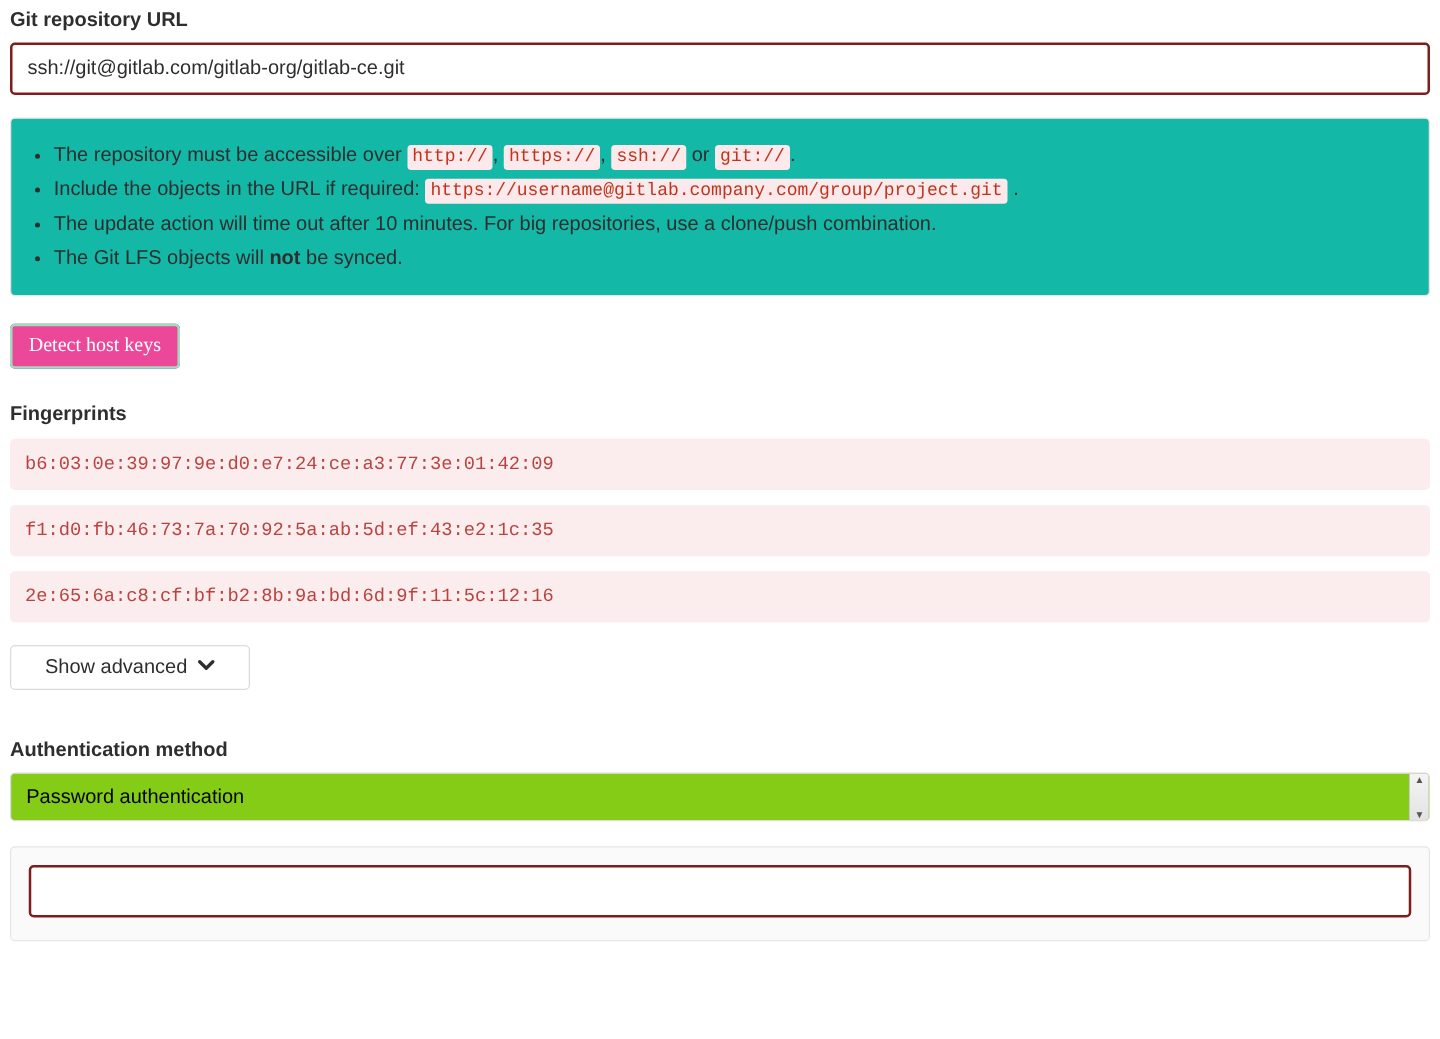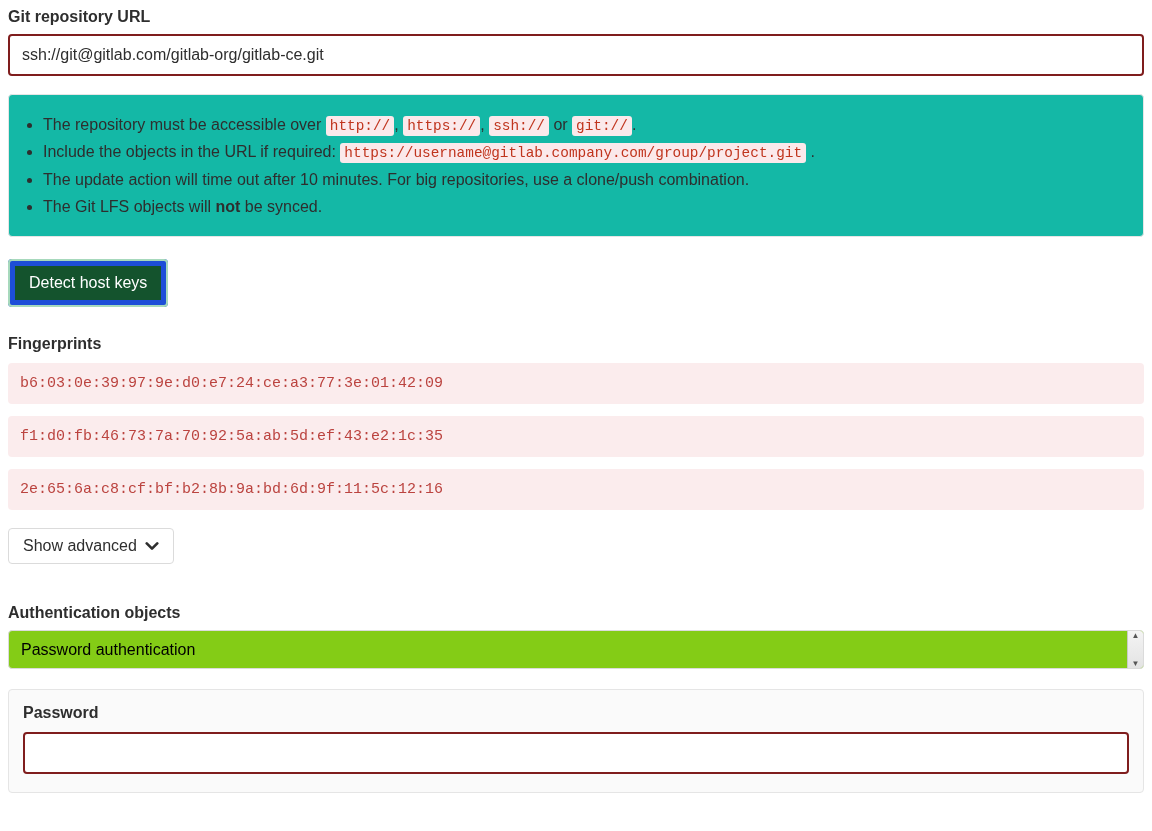--- a/index.html
+++ b/index.html
@@ -44,53 +44,53 @@
     font-family: "SFMono-Regular", Consolas, "Liberation Mono", Menlo, monospace;
     font-size: 90%;
     background: #fbe9eb;
     color: #c0341d;
     padding: 2px 4px;
     border-radius: 3px;
   }
   .btn-detect {
     margin-top: 22px;
     display: inline-block;
-    background: #14532d;
+    background: #ec4899;
     color: #fff;
-    border: 7px solid #1d4ed8;
+    border: 1px solid #1d4ed8;
     outline: 2px solid #a7d9bc;
     outline-offset: -2px;
     padding: 8px 14px;
     border-radius: 4px;
     font-size: 16px;
     cursor: pointer;
+    font-family: Liberation Serif, serif;
   }
   .section-label {
     font-weight: 600;
     margin-top: 28px;
     margin-bottom: 10px;
   }
   .fingerprint {
     background: #fbeced;
     color: #bb433f;
     font-family: "SFMono-Regular", Consolas, "Liberation Mono", Menlo, monospace;
     font-size: 15px;
     padding: 12px 12px;
     border-radius: 4px;
     margin-bottom: 12px;
   }
   .btn-advanced {
     margin-top: 6px;
     display: inline-flex;
-    align-items: center;
     gap: 8px;
     background: #fff;
     border: 1px solid #dbdbdb;
     border-radius: 4px;
-    padding: 8px 14px;
+    padding: 8px 27px;
     font-size: 16px;
     cursor: pointer;
     color: #2e2e2e;
   }
   .btn-advanced svg {
     width: 14px;
     height: 14px;
   }
   .auth-section { margin-top: 40px; }
   .select-wrap {
@@ -164,31 +164,30 @@
 <div class="fingerprint">2e:65:6a:c8:cf:bf:b2:8b:9a:bd:6d:9f:11:5c:12:16</div>
 
 <button class="btn-advanced">
   <span>Show advanced</span>
   <svg viewBox="0 0 16 16">
       <path d="M2 5 L8 11 L14 5" fill="none" stroke="#2e2e2e" stroke-width="3" stroke-linecap="round" stroke-linejoin="round"></path>
     </svg>
 </button>
 
 <div class="auth-section">
-  <label class="form-label">Authentication objects</label>
+  <label class="form-label">Authentication method</label>
   <div class="select-wrap">
     <select class="select">
       <option>Password authentication</option>
     </select>
     <div class="select-scroll">
       <span>▲</span>
         <span>▼</span>
     </div>
   </div>
 </div>
 
 <div class="password-panel">
-  <label class="form-label">Password</label>
   <input type="password" class="text-input" value="" style="">
 </div>
 
 
 
 
 </body></html>

